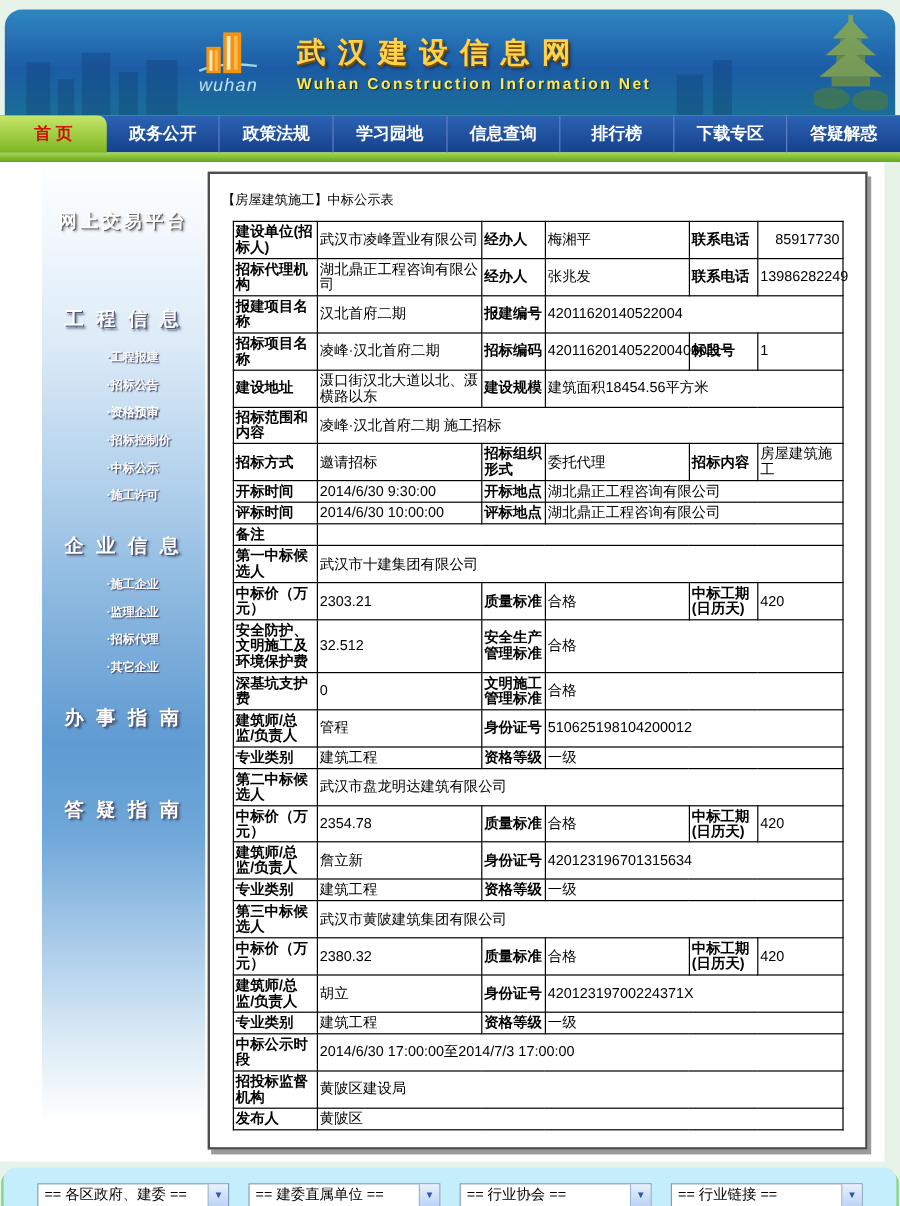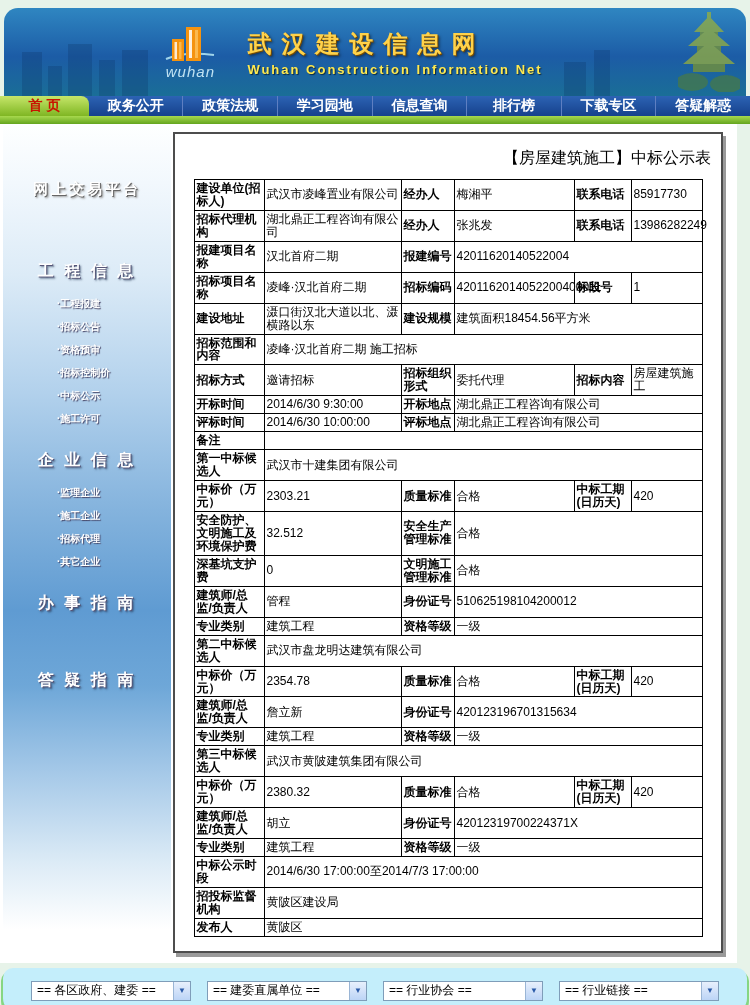--- a/index.html
+++ b/index.html
@@ -45,21 +45,21 @@
     text-shadow:1px 1px 0 #7a4d00,2px 2px 3px rgba(0,0,0,.55);
   }
   .site-subtitle{
     margin-top:2px;font-size:13px;font-weight:bold;color:#ffe94f;
     letter-spacing:2px;text-shadow:1px 1px 1px rgba(0,0,0,.6);
   }
   .pagoda{position:absolute;right:6px;top:4px;opacity:.8;}
 
   
   .nav{
-    display:flex;height:20px;background:linear-gradient(180deg,#2c63b4,#16418c);
+    display:flex;height:31px;background:linear-gradient(180deg,#2c63b4,#16418c);
     margin:0;align-items:stretch;
   }
   .tab{
     flex:1;display:flex;align-items:center;justify-content:center;
     color:#fff;font-weight:bold;font-size:14px;cursor:pointer;
     border-left:1px solid #5e7fc2;
   }
   .tab:first-child{border-left:none;}
   .tab.active{
     flex:.95;background:linear-gradient(180deg,var(--tab-green-1),var(--tab-green-2));
@@ -67,22 +67,23 @@
   }
   .tab.active + .tab{border-left:none;}
   .nav-strip{height:8px;background:linear-gradient(180deg,var(--strip-green-1),var(--strip-green-2));}
 
   
   .content-row{display:flex;background:#fff;min-height:760px;margin-right:13px;}
   .sidebar{
     width:171px;flex:none;padding-left:3px;
   }
   .sidebar-bg{
-    height:100%;padding-top:56px;
+    height:100%;padding-top:40px;
     background:linear-gradient(180deg,#feffff 0%,#f2f8fd 7%,#dcebf7 18%,#b2d1ec 32%,#84b3dd 46%,#5f9bd2 58%,#6ea7d8 67%,#a9cbe9 78%,#dcebf6 88%,#ffffff 96%,#ffffff 100%);
+    margin-left:32px;
   }
   .sb-platform{
     text-align:center;color:#fff;font-size:15px;font-weight:bold;letter-spacing:3px;
     text-shadow:1px 1px 0 #666,2px 2px 2px #999;
   }
   .sb-title{
     text-align:center;color:#fff;font-size:16px;font-weight:bold;letter-spacing:3px;
     text-shadow:1px 1px 0 #557,2px 2px 2px rgba(40,60,90,.7);margin-top:20px;cursor:pointer;
   }
   .sb-title-0{margin-top:62px;}
@@ -91,31 +92,31 @@
     padding-left:54px;color:#fff;font-size:10px;font-weight:bold;line-height:23px;
     text-shadow:1px 1px 1px #446;cursor:pointer;
   }
   .sb-title + .sb-item{margin-top:10px;}
 
   .main{flex:1;padding:8px 14px 10px 2px;}
   .panel{
     background:#fff;border:2px solid #4d4d4d;box-shadow:3px 4px 0 #9a9a9a;
     padding:6px 10px 14px 10px;
   }
-  .panel-title{text-align:right;font-size:16px;padding:8px 0 10px 0;}
+  .panel-title{text-align:left;font-size:11px;padding:8px 0 10px 0;}
   table.bid{
     border-collapse:collapse;table-layout:fixed;width:508px;margin:0 auto;
     font-size:12px;line-height:1.08;
   }
   table.bid td{
     border:1px solid #000;padding:2px 2px;vertical-align:middle;
     word-break:break-all;
   }
   table.bid td.lbl{font-weight:bold;}
-  table.bid td.nw{white-space:nowrap;overflow:visible;}
+  table.bid td.nw{white-space:nowrap;overflow:visible;text-align:right;}
   table.bid td:empty::after{content:"\00a0";}
 
   
   .links-bar{
     margin:5px 3px 0 3px;height:46px;background:var(--linkbar-cyan);
     border-radius:10px 10px 16px 16px;
     box-shadow:0 5px 0 var(--linkbar-green),-2px 3px 0 var(--linkbar-green),2px 3px 0 var(--linkbar-green);
     display:flex;align-items:center;justify-content:space-between;padding:0 28px;
   }
   .xpsel{
@@ -196,22 +197,22 @@
         <div class="sb-platform">网上交易平台</div>
         <div id="sidebar-menu">
             <div class="sb-title sb-title-0">工 程 信 息</div>
             <div class="sb-item">·工程报建</div>
             <div class="sb-item">·招标公告</div>
             <div class="sb-item">·资格预审</div>
             <div class="sb-item">·招标控制价</div>
             <div class="sb-item">·中标公示</div>
             <div class="sb-item">·施工许可</div>
             <div class="sb-title sb-title-1">企 业 信 息</div>
+            <div class="sb-item">·施工企业</div>
             <div class="sb-item">·监理企业</div>
-            <div class="sb-item">·施工企业</div>
             <div class="sb-item">·招标代理</div>
             <div class="sb-item">·其它企业</div>
             <div class="sb-title sb-title-2">办 事 指 南</div>
             <div class="sb-title sb-title-3">答 疑 指 南</div>
           </div>
       </div>
     </div>
     <div class="main">
       <div class="panel">
         <div class="panel-title">【房屋建筑施工】中标公示表</div>

